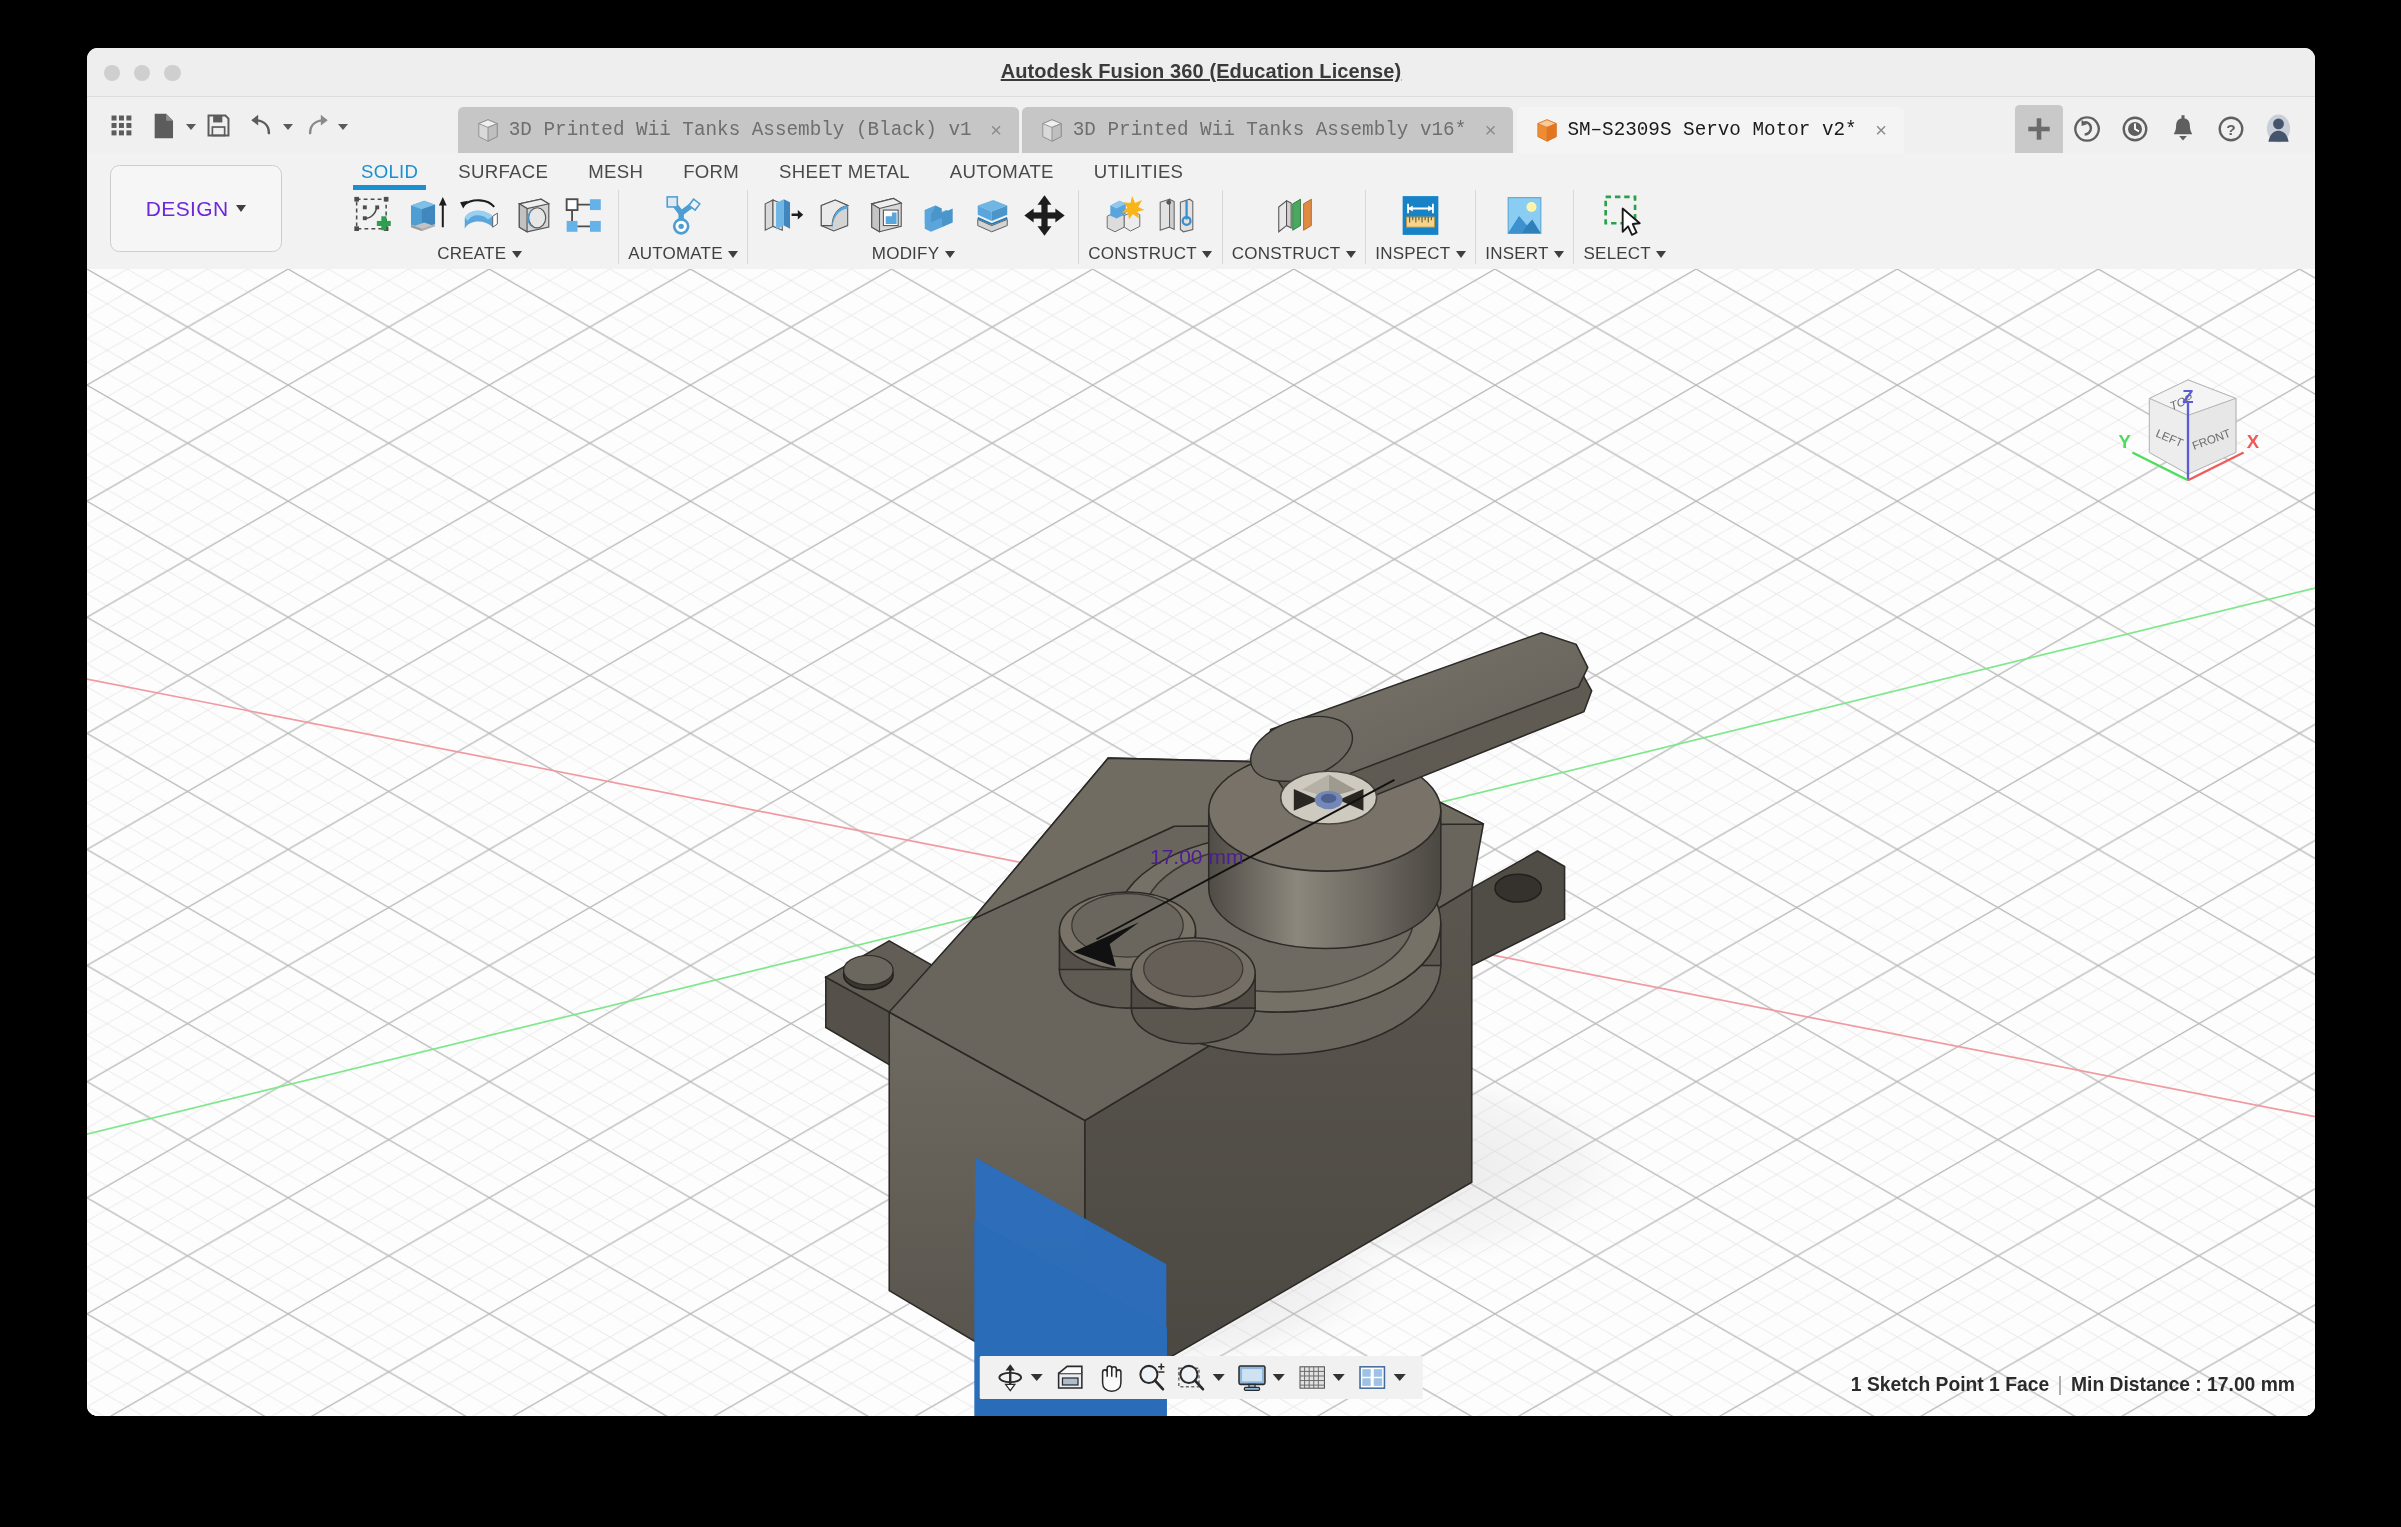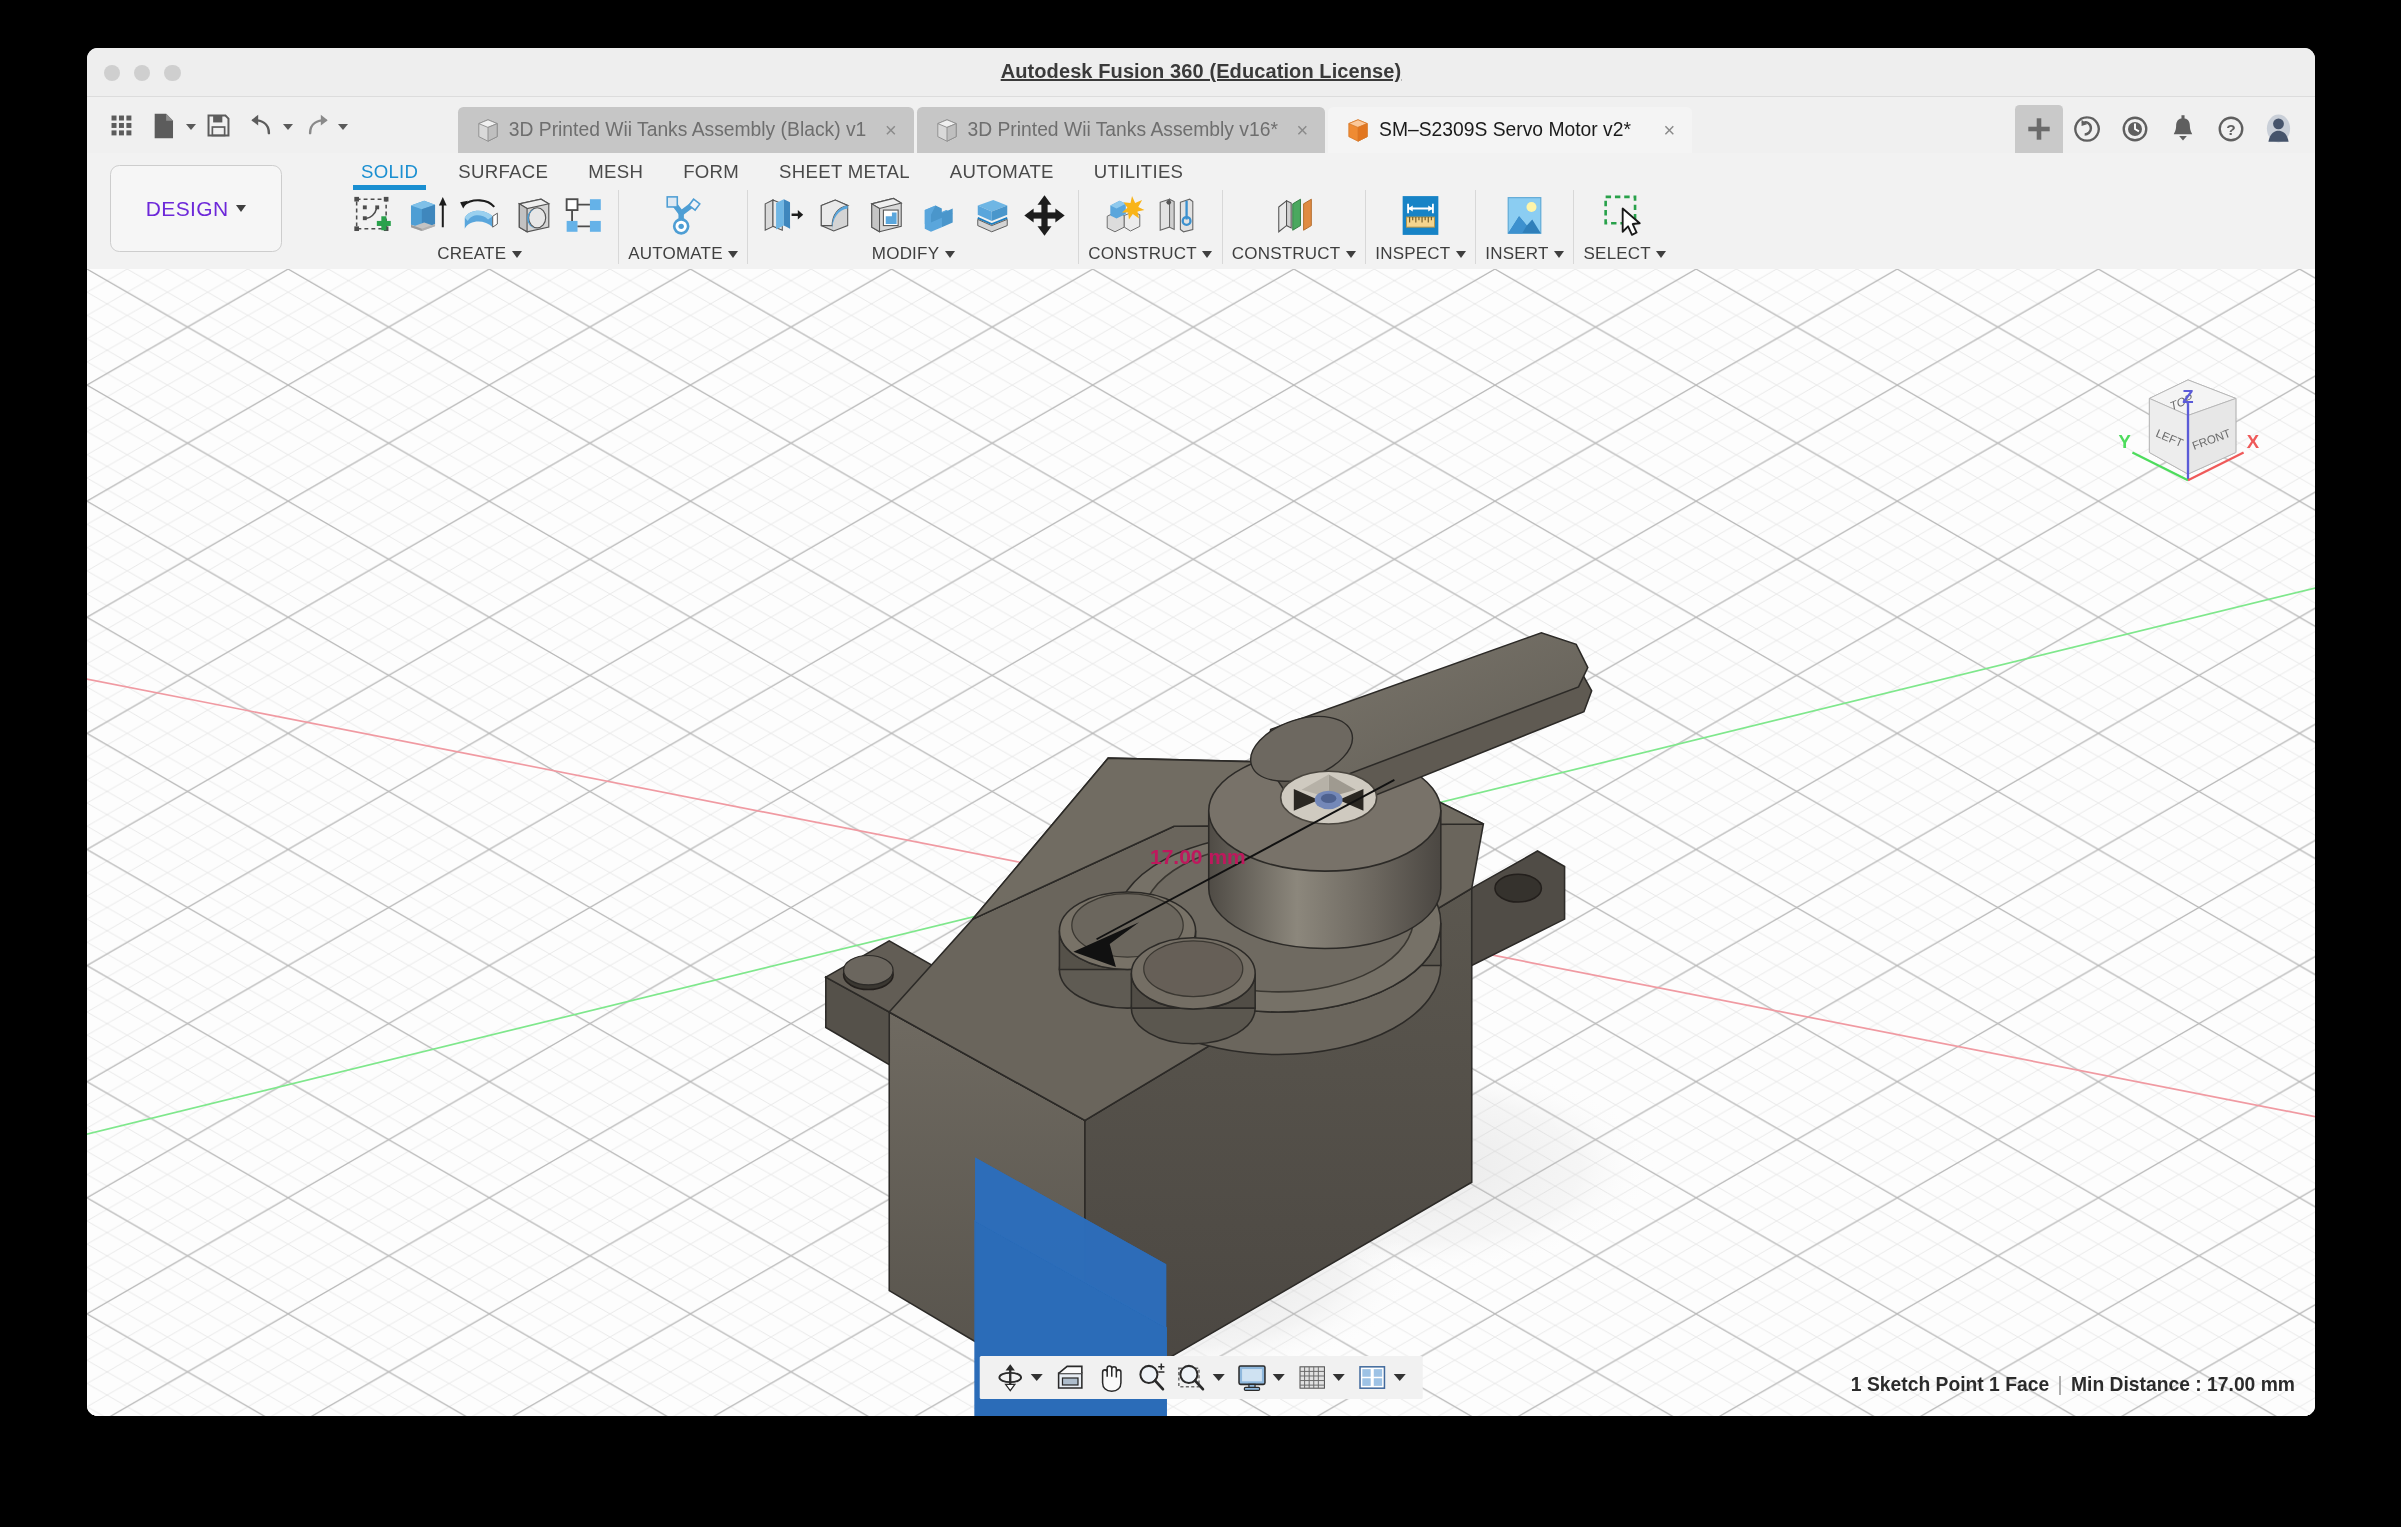--- a/index.html
+++ b/index.html
@@ -38,20 +38,21 @@
   .tabs{position:absolute;left:371px;top:0;display:flex;height:56px;align-items:flex-end;}
   .tab{
     position:relative;height:46px;display:flex;align-items:center;
     padding:0 17px 0 20px;background:#c6c6c6;margin-right:3.1px;
     border-radius:5.4px 5.4px 0 0;min-width:364px;box-sizing:border-box;
   }
   .tab.active{background:#f4f4f4;}
   .tab .tlabel{
     font-size:19.3px;color:#6e6e6e;white-space:nowrap;flex:1;
     margin-left:10.8px;
+    font-family:Liberation Mono, monospace;
   }
   .tab.active .tlabel{color:#1a1a1a;}
   .tab .tclose{
     font-size:20px;color:#8a8a8a;margin-left:18.6px;font-family:"Liberation Sans",sans-serif;
   }
   .cubeicon{width:20px;height:23px;flex:0 0 auto;}
 
   .rightbtns{position:absolute;right:12.4px;top:7.7px;display:flex;align-items:center;gap:0px;}
   .rbtn{width:48px;height:43px;display:flex;align-items:center;justify-content:center;}
   .rbtn.plus{background:#c9c9c9;border-radius:4.6px 4.6px 0 0;height:48px;}
@@ -93,21 +94,21 @@
   }
 
   
   .canvas{
     position:absolute;left:0;right:0;top:221px;bottom:0;
     background:#fdfdfd;overflow:hidden;
   }
   .gridsvg{position:absolute;left:0;top:0;width:100%;height:100%;}
 
   .dimlabel{
-    position:absolute;font-size:21px;font-weight:bold;color:#be185d;
+    position:absolute;font-size:21px;font-weight:normal;color:#4c1d95;
     left:1063px;top:576px;white-space:nowrap;
   }
 
   
   .viewcube{position:absolute;right:42px;top:97px;width:170px;height:139px;}
 
   
   .navbar{
     position:absolute;left:50%;transform:translateX(-50%);bottom:17px;
     height:43px;background:#f1f1f1;display:flex;align-items:center;

